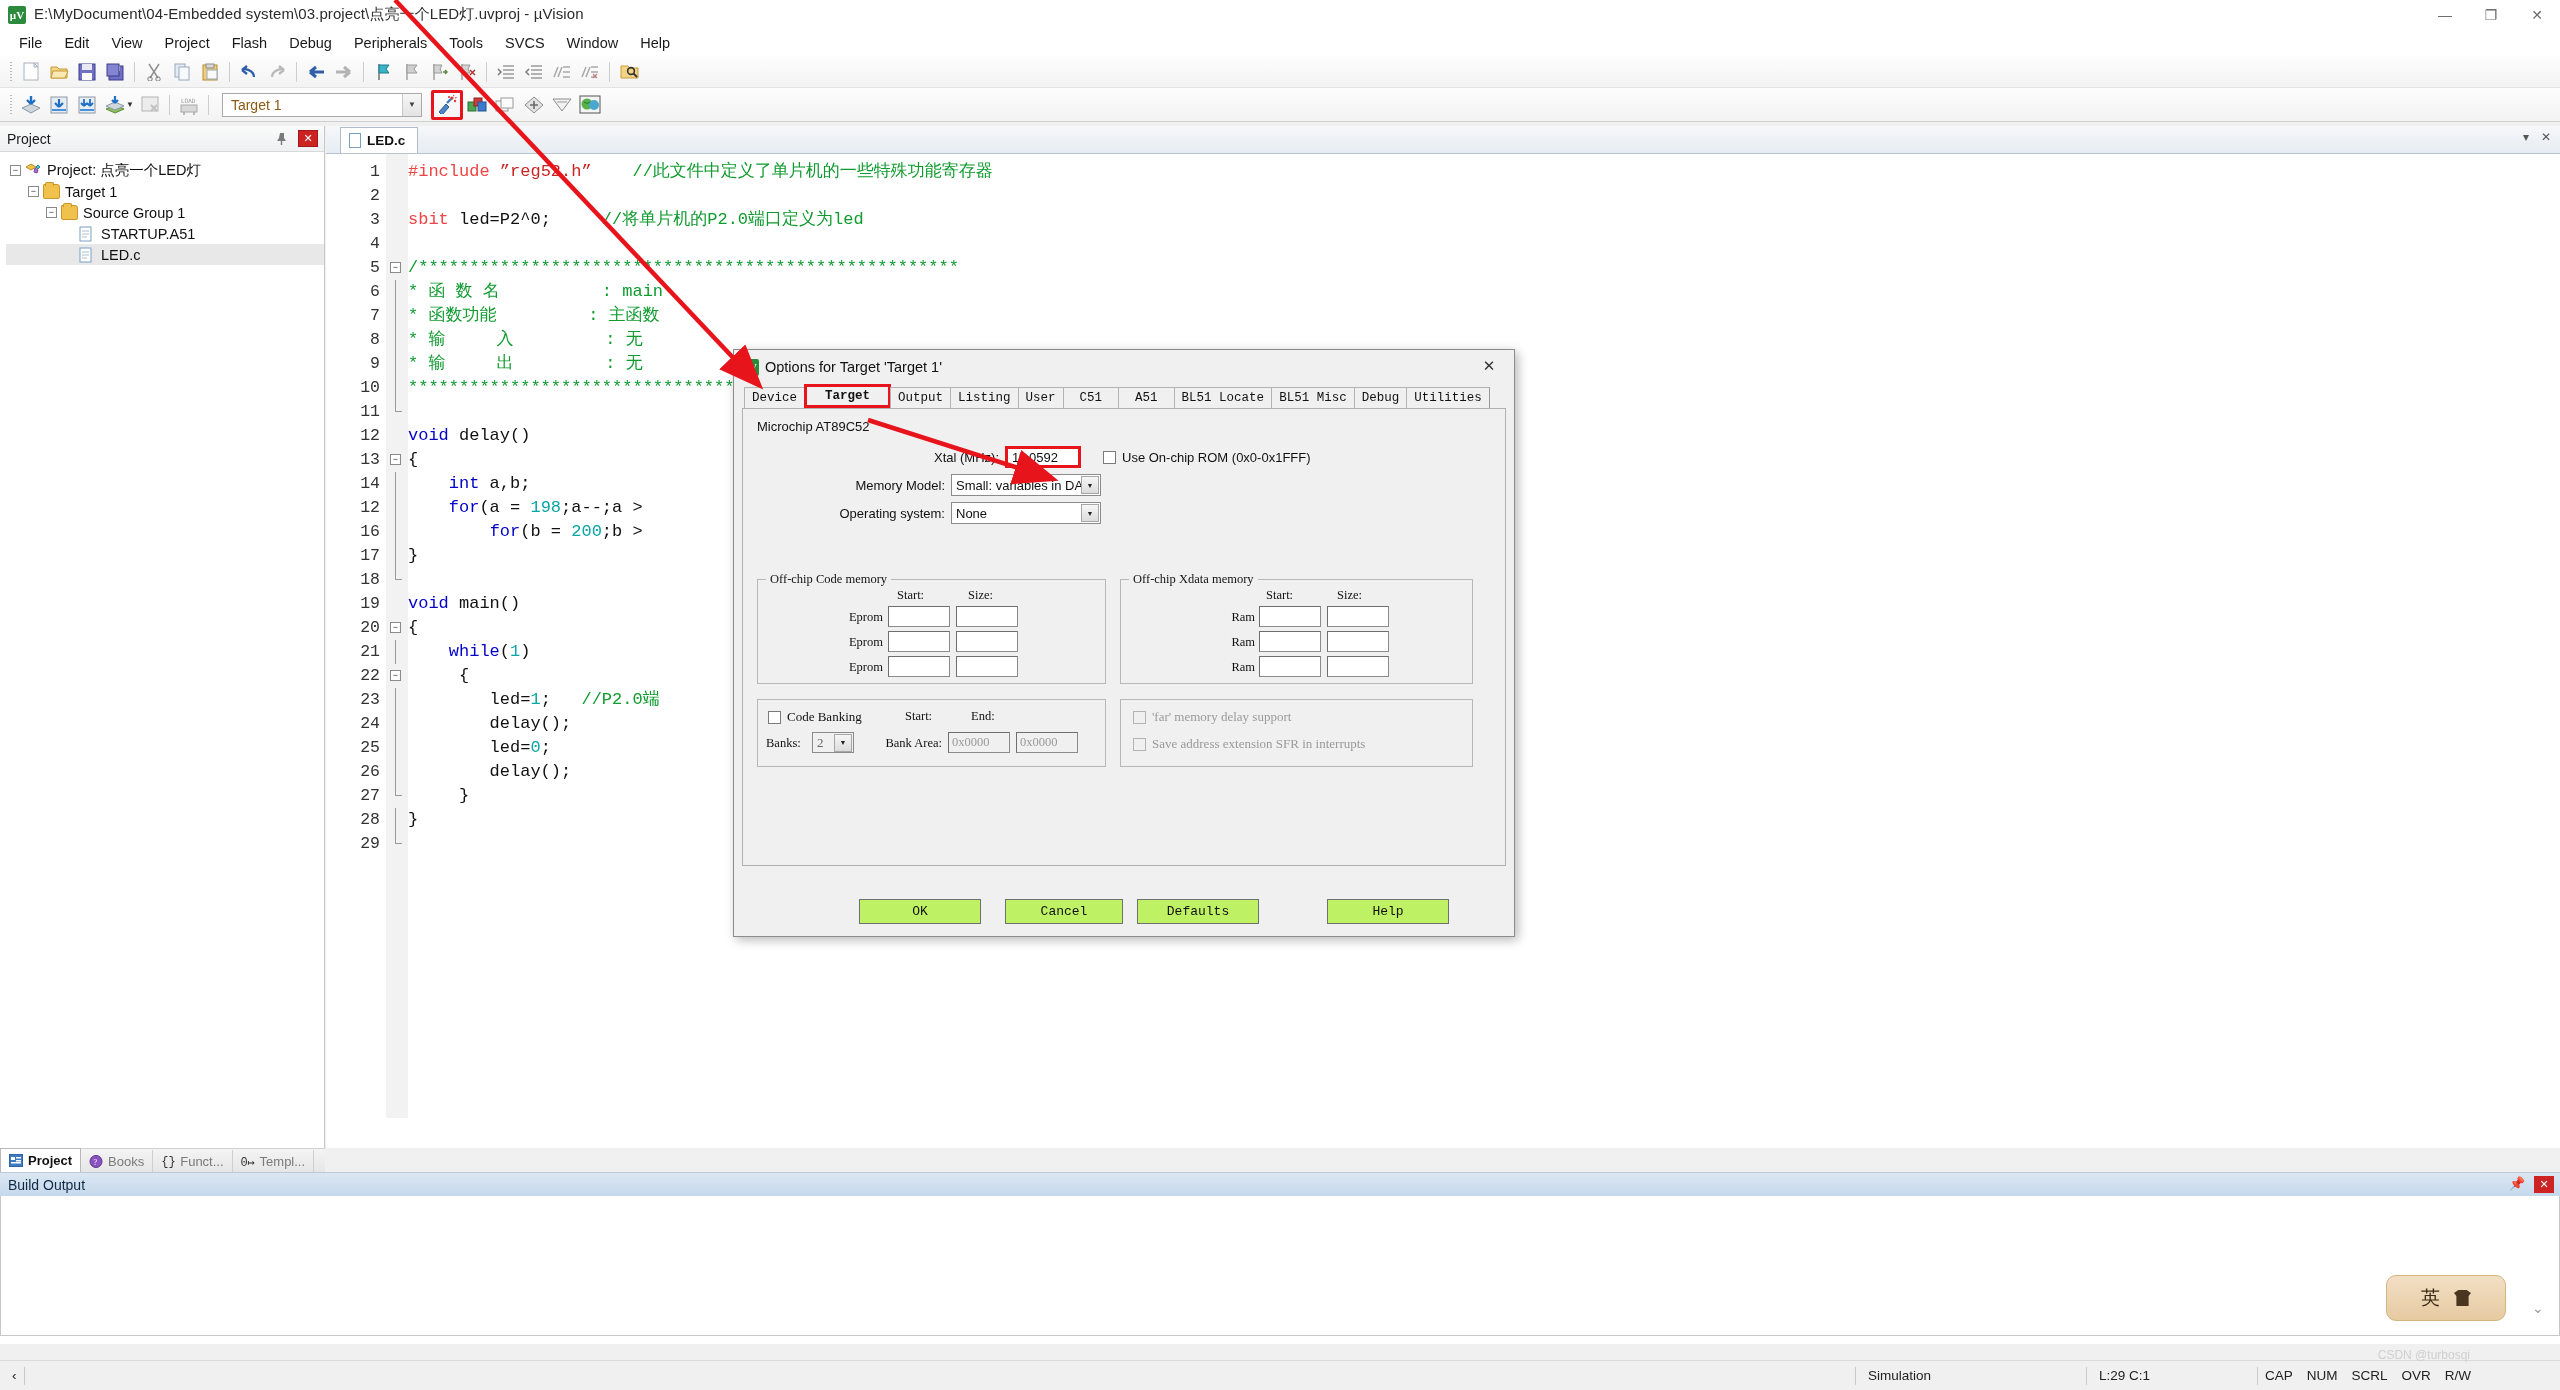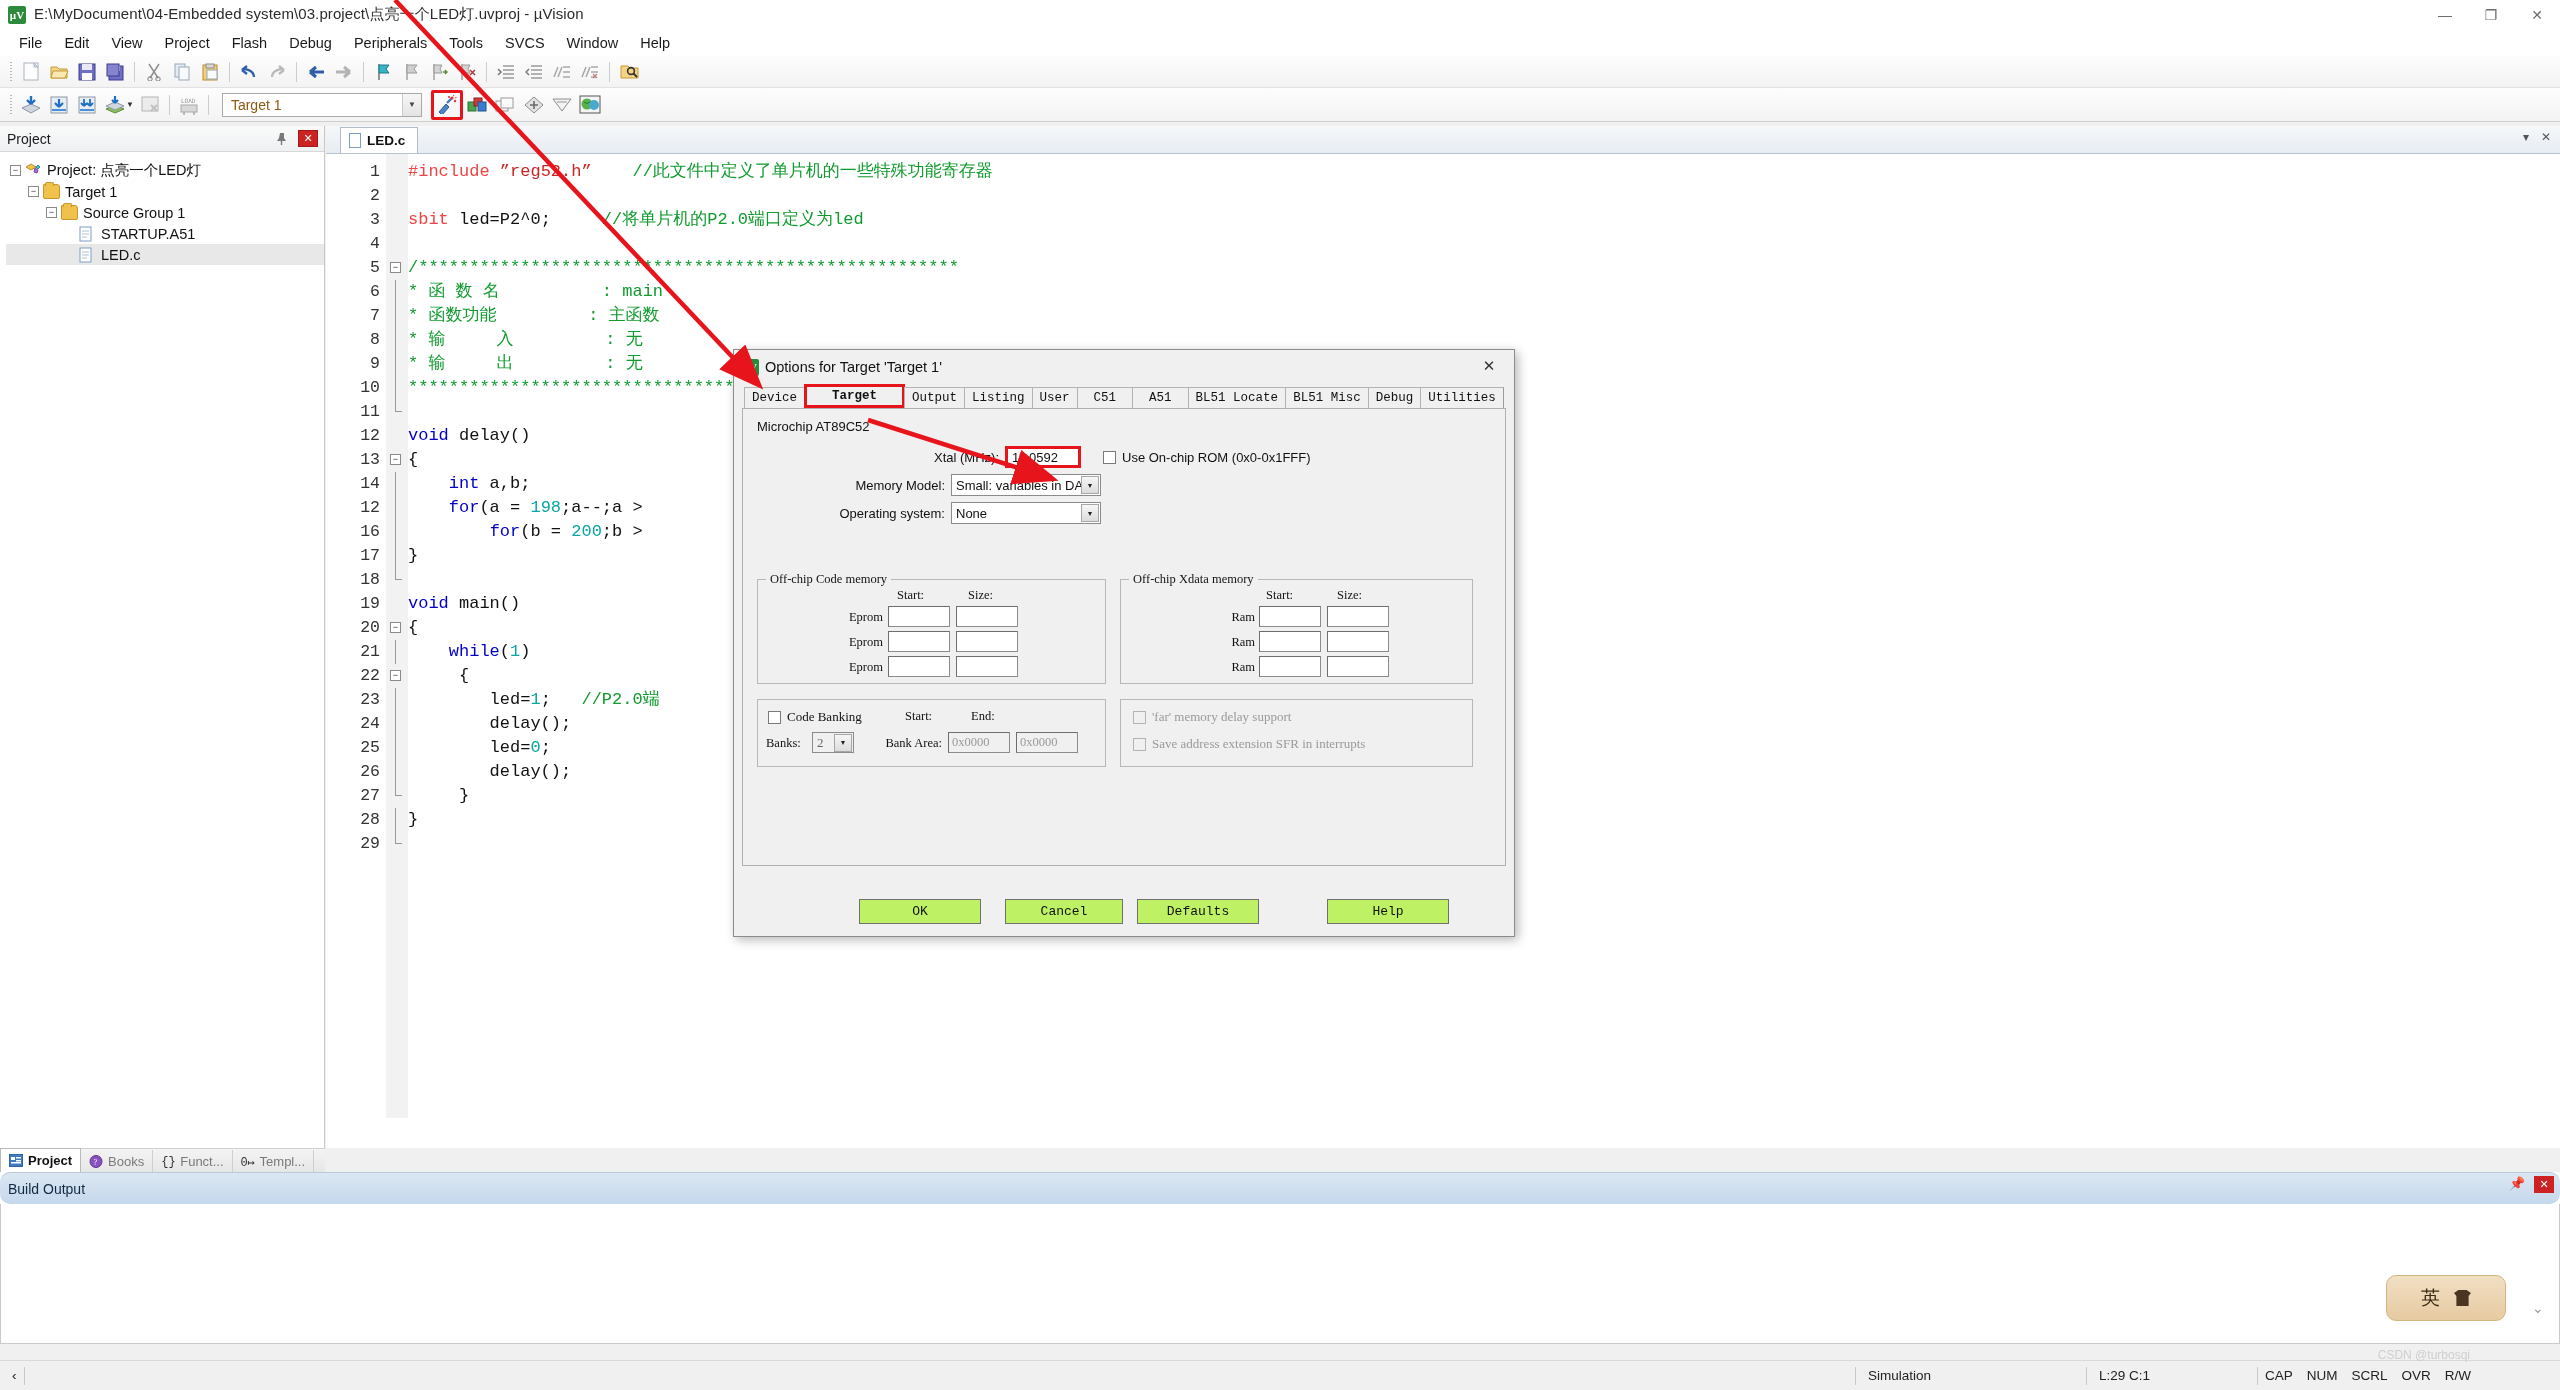--- a/index.html
+++ b/index.html
@@ -176,23 +176,23 @@
   .tx { color: #111; }
 
   .hscroll-ed {
     position: absolute; bottom: 0; left: 326px; width: 2234px; height: 16px;
     background: #f0f0f0; border-top: 1px solid #d5d5d5;
   }
 
   
   .build-pane { position: absolute; top: 1172px; left: 0; width: 2560px; height: 188px; background: #fff; }
   .build-header {
-    height: 32px; background: linear-gradient(180deg,#dbe7f3,#c5d8ec);
+    height: 24px; background: linear-gradient(180deg,#dbe7f3,#c5d8ec);
     display: flex; align-items: center; font-size: 14px; color: #102a43;
-    padding-left: 8px; position: relative; border-top: 1px solid #b9c9da; border-radius: 10px;
+    padding-left: 8px; position: relative; border-top: 1px solid #b9c9da;
   }
   .build-header .pin { position: absolute; right: 34px; top: 3px; font-size: 13px; color: #223;}
   .build-header .xx { position: absolute; right: 6px; top: 3px; width: 20px; height: 17px;
     background: #cc2222; color: #fff; font-size: 11px; display:flex; align-items:center; justify-content:center;}
   .build-body { height: 140px; background: #fff; border: 1px solid #c9c9c9; border-top: none; }
   .build-scroll { position: absolute; bottom: 0; left: 0; width: 2560px; height: 16px; background:#f0f0f0; }
 
   
   .statusbar {
     position: absolute; bottom: 0; left: 0; width: 2560px; height: 30px;
@@ -848,21 +848,21 @@
 
   <div class="dialog">
     <div class="dlg-title">
       <span class="dlg-ico">µV</span>
       <span class="t">Options for Target 'Target 1'</span>
       <span class="dlg-x">✕</span>
     </div>
 
     <div class="tabrow">
       <div class="dtab">Device</div>
-      <div class="dtab active hl-box" style="padding:0 25px">Target</div>
+      <div class="dtab active hl-box" style="padding:0 18px">Target</div>
       <div class="dtab">Output</div>
       <div class="dtab">Listing</div>
       <div class="dtab">User</div>
       <div class="dtab" style="padding:0 16px">C51</div>
       <div class="dtab" style="padding:0 16px">A51</div>
       <div class="dtab">BL51 Locate</div>
       <div class="dtab">BL51 Misc</div>
       <div class="dtab">Debug</div>
       <div class="dtab">Utilities</div>
     </div>

